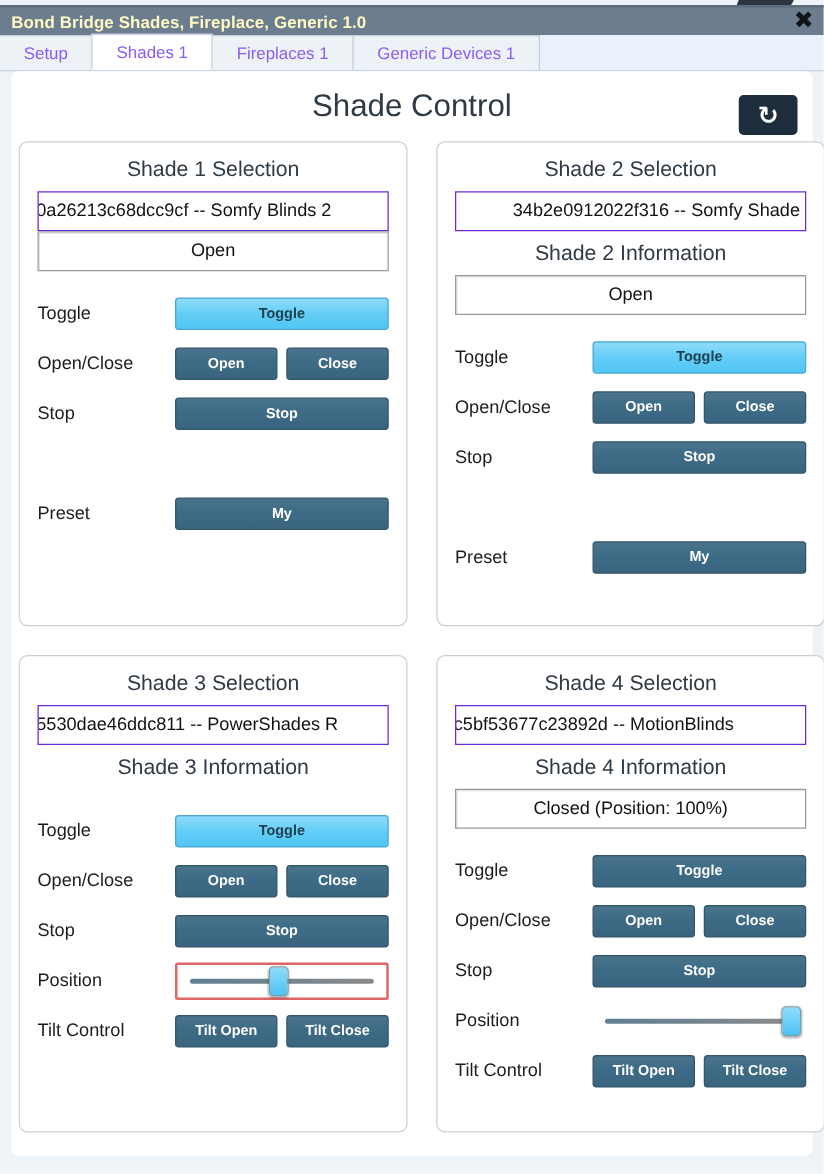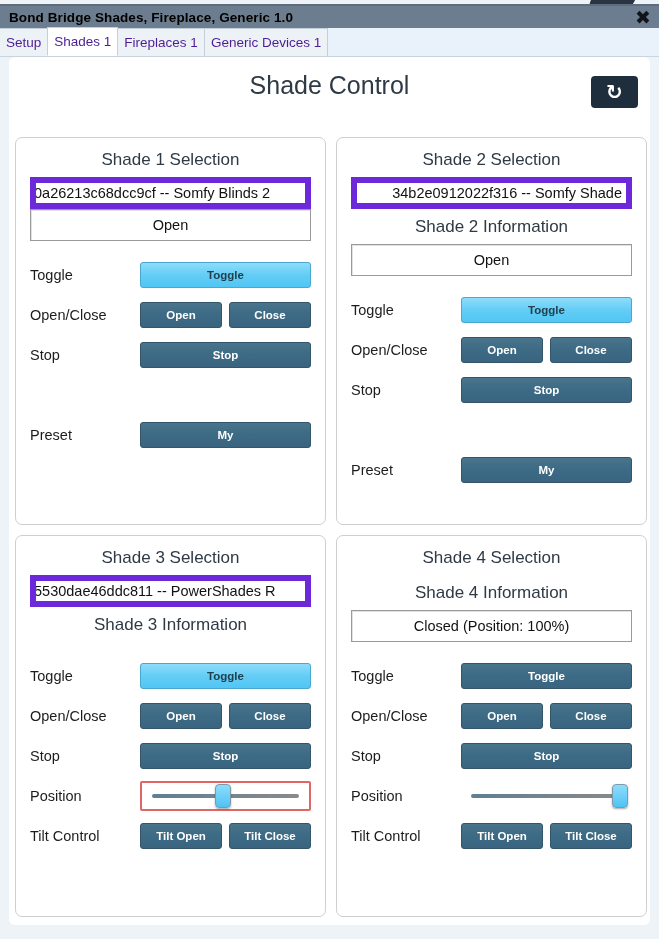--- a/index.html
+++ b/index.html
@@ -28,21 +28,21 @@
   .titlebar {
     position: absolute;
     top: 4px; left: 0;
     width: 659px; height: 24px;
     background: #6c7d8f;
     border-top: 2px solid #5d6d7e;
     box-sizing: border-box;
     display: flex; align-items: center;
   }
   .title-text {
-    color: #000000;
+    color: #fef9c3;
     font-size: 13.5px;
     font-weight: bold;
     padding-left: 9px;
     letter-spacing: 0.1px;
     white-space: nowrap;
   }
   .close-btn {
     position: absolute;
     right: 8px; top: 50%;
     transform: translateY(-50%);
@@ -60,24 +60,24 @@
     top: 28px; left: 0;
     width: 659px; height: 29px;
     background: #e9f2fb;
     border-bottom: 1px solid #c8d4e0;
     box-sizing: border-box;
     display: flex;
     align-items: flex-end;
   }
   .tab {
     height: 28px;
-    padding: 0 6px;
+    padding: 0 19px;
     display: flex; align-items: center;
     font-size: 13.5px;
-    color: #4c1d95;
+    color: #8b5cf6;
     background: #edf2f7;
     border-left: 1px solid #c5cfda;
     border-right: 1px solid #c5cfda;
     border-top: 1px solid #c5cfda;
     margin-right: -1px;
     box-sizing: border-box;
     cursor: pointer;
     white-space: nowrap;
   }
   .tab:first-child { border-left: none; }
@@ -126,42 +126,41 @@
     line-height: 1;
     font-family: "DejaVu Sans", sans-serif;
     font-weight: bold;
   }
 
   
   .grid {
     display: grid;
     grid-template-columns: 311px 311px;
     grid-template-rows: 388px 382px;
-    gap: 10px;
+    gap: 23px;
     padding: 0 6px;
-    margin-top: 24px;
   }
   .panel {
     border: 1px solid #cfcfcf;
     border-radius: 7px;
     background: #ffffff;
     box-sizing: border-box;
     padding: 12px 14px 10px 14px;
     display: flex;
     flex-direction: column;
   }
   .panel-head {
     text-align: center;
     font-size: 17px;
     color: #2f3a45;
     margin-bottom: 7px;
   }
   .field {
     height: 32px;
-    border: 6px solid #6d28d9;
+    border: 1px solid #6d28d9;
     background: #ffffff;
     box-sizing: border-box;
     display: flex;
     align-items: center;
     justify-content: center;
     font-size: 14.5px;
     color: #111;
     overflow: hidden;
     white-space: nowrap;
     padding: 0 4px;
@@ -400,20 +399,23 @@
               <div class="row-ctrl">
                 <button class="btn half">Tilt Open</button>
                 <button class="btn half">Tilt Close</button>
               </div>
             </div>
           </div>
           <div class="spacer"></div>
         </div>
         <div class="panel">
           <div class="panel-head">Shade 4 Selection</div>
+          <div class="field select clip">
+            <span class="clip-inner">c5bf53677c23892d -- MotionBlinds</span>
+          </div>
           <div class="panel-head" style="margin-top:8px">Shade 4 Information</div>
           <div class="field info">Closed (Position: 100%)</div>
           <div class="rows">
             <div class="row">
               <span class="row-label">Toggle</span>
               <div class="row-ctrl">
                 <button class="btn wide">Toggle</button>
               </div>
             </div>
             <div class="row">

